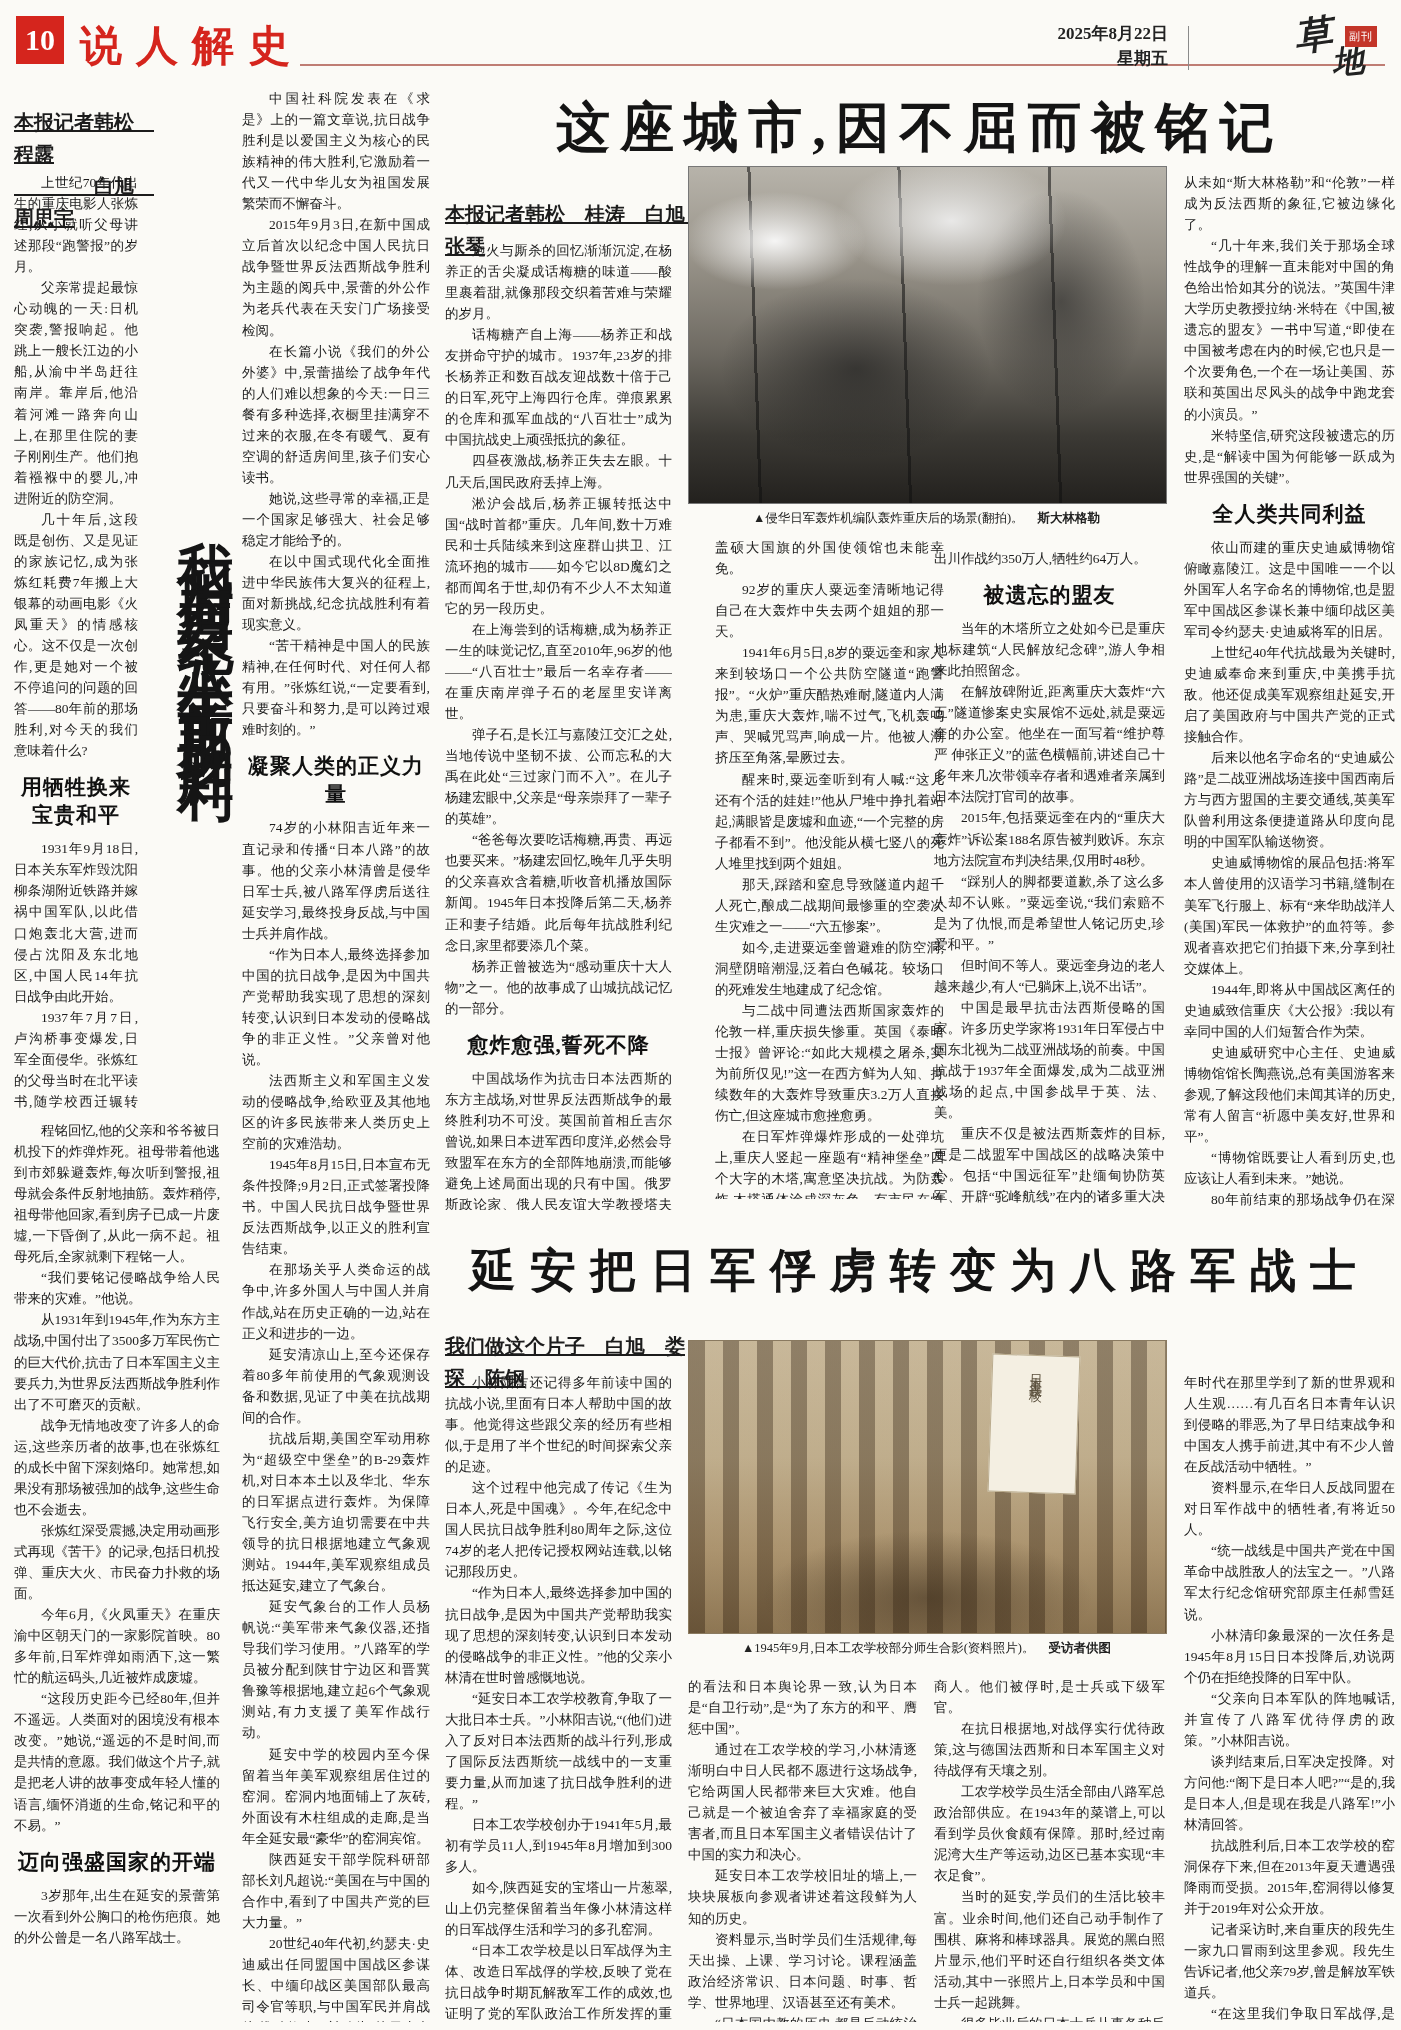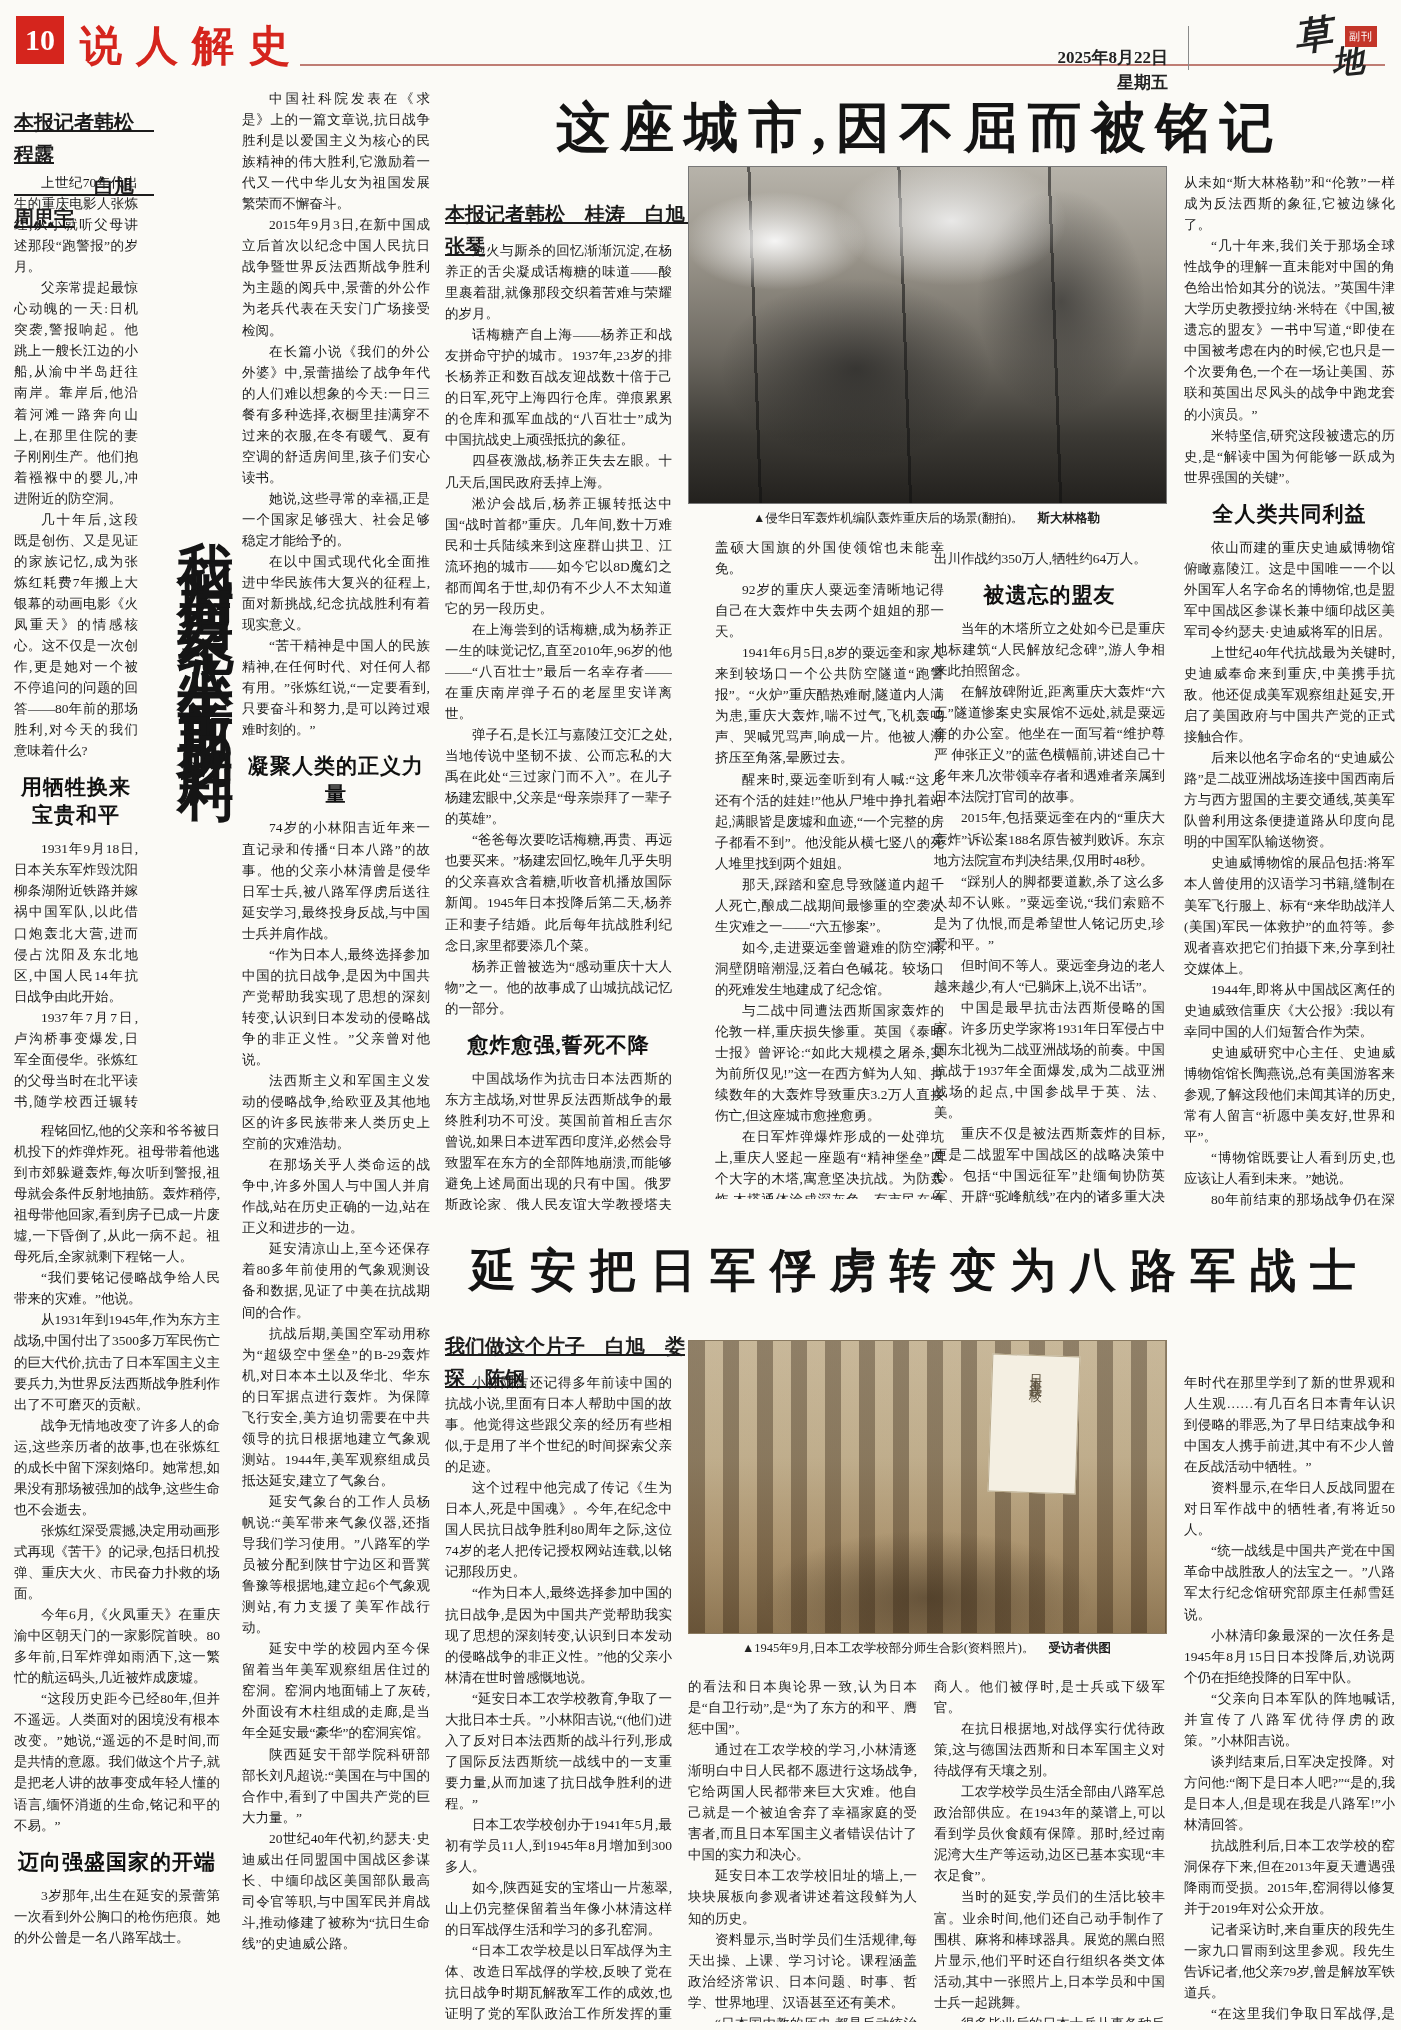--- a/index.html
+++ b/index.html
@@ -6,21 +6,21 @@
   .page{position:relative;width:1401px;height:2030px;background:#fbfaf6;margin:0 auto;overflow:hidden;
         font-family:"Liberation Serif","DejaVu Serif",serif;color:#1c1c1c;}
   .abs{position:absolute;}
 
   
   .mh-box{left:16px;top:16px;width:48px;height:48px;background:#d5251d;color:#fff;
           display:flex;align-items:center;justify-content:center;
           font-family:"Liberation Serif",serif;font-weight:bold;font-size:30px;}
   .mh-title{left:80px;top:18px;font-size:42px;font-weight:bold;color:#d5251d;letter-spacing:14px;white-space:nowrap;}
   .mh-rule{left:300px;top:64px;width:1085px;height:2px;background:#bf7d74;}
-  .mh-date{left:890px;top:22px;width:278px;text-align:right;font-weight:bold;font-size:17px;line-height:1.45;color:#222;margin-top:24px;}
+  .mh-date{left:890px;top:22px;width:278px;text-align:right;font-weight:bold;font-size:17px;line-height:1.45;color:#222;}
   .mh-div{left:1188px;top:26px;width:1px;height:44px;background:#8a8a8a;}
   .logo-cao{left:1294px;top:10px;font-size:38px;font-style:italic;font-weight:bold;color:#222;transform:rotate(-8deg);}
   .logo-di{left:1332px;top:40px;font-size:32px;font-style:italic;font-weight:bold;color:#222;transform:rotate(-6deg);}
   .logo-badge{left:1345px;top:26px;width:32px;height:21px;background:#c33529;color:#fff;font-size:11px;line-height:21px;
               text-align:center;font-family:"Liberation Sans",sans-serif;letter-spacing:1px;}
 
   
   .col{overflow:hidden;}
   .col p.para{margin:0;text-indent:2em;text-align:justify;font-size:13.5px;line-height:1.56;}
   .col p.para.cont{text-indent:0;}
@@ -99,20 +99,21 @@
       <p class="para">中国社科院发表在《求是》上的一篇文章说,抗日战争胜利是以爱国主义为核心的民族精神的伟大胜利,它激励着一代又一代中华儿女为祖国发展繁荣而不懈奋斗。</p>
       <p class="para">2015年9月3日,在新中国成立后首次以纪念中国人民抗日战争暨世界反法西斯战争胜利为主题的阅兵中,景蕾的外公作为老兵代表在天安门广场接受检阅。</p>
       <p class="para">在长篇小说《我们的外公外婆》中,景蕾描绘了战争年代的人们难以想象的今天:一日三餐有多种选择,衣橱里挂满穿不过来的衣服,在冬有暖气、夏有空调的舒适房间里,孩子们安心读书。</p>
       <p class="para">她说,这些寻常的幸福,正是一个国家足够强大、社会足够稳定才能给予的。</p>
       <p class="para">在以中国式现代化全面推进中华民族伟大复兴的征程上,面对新挑战,纪念抗战胜利有着现实意义。</p>
       <p class="para">“苦干精神是中国人的民族精神,在任何时代、对任何人都有用。”张炼红说,“一定要看到,只要奋斗和努力,是可以跨过艰难时刻的。”</p>
       <h3 class="subhead">凝聚人类的正义力量</h3>
       <p class="para">74岁的小林阳吉近年来一直记录和传播“日本八路”的故事。他的父亲小林清曾是侵华日军士兵,被八路军俘虏后送往延安学习,最终投身反战,与中国士兵并肩作战。</p>
       <p class="para">“作为日本人,最终选择参加中国的抗日战争,是因为中国共产党帮助我实现了思想的深刻转变,认识到日本发动的侵略战争的非正义性。”父亲曾对他说。</p>
       <p class="para">法西斯主义和军国主义发动的侵略战争,给欧亚及其他地区的许多民族带来人类历史上空前的灾难浩劫。</p>
+      <p class="para">1945年8月15日,日本宣布无条件投降;9月2日,正式签署投降书。中国人民抗日战争暨世界反法西斯战争,以正义的胜利宣告结束。</p>
       <p class="para">在那场关乎人类命运的战争中,许多外国人与中国人并肩作战,站在历史正确的一边,站在正义和进步的一边。</p>
       <p class="para">延安清凉山上,至今还保存着80多年前使用的气象观测设备和数据,见证了中美在抗战期间的合作。</p>
       <p class="para">抗战后期,美国空军动用称为“超级空中堡垒”的B-29轰炸机,对日本本土以及华北、华东的日军据点进行轰炸。为保障飞行安全,美方迫切需要在中共领导的抗日根据地建立气象观测站。1944年,美军观察组成员抵达延安,建立了气象台。</p>
       <p class="para">延安气象台的工作人员杨帆说:“美军带来气象仪器,还指导我们学习使用。”八路军的学员被分配到陕甘宁边区和晋冀鲁豫等根据地,建立起6个气象观测站,有力支援了美军作战行动。</p>
       <p class="para">延安中学的校园内至今保留着当年美军观察组居住过的窑洞。窑洞内地面铺上了灰砖,外面设有木柱组成的走廊,是当年全延安最“豪华”的窑洞宾馆。</p>
       <p class="para">陕西延安干部学院科研部部长刘凡超说:“美国在与中国的合作中,看到了中国共产党的巨大力量。”</p>
       <p class="para">20世纪40年代初,约瑟夫·史迪威出任同盟国中国战区参谋长、中缅印战区美国部队最高司令官等职,与中国军民并肩战斗,推动修建了被称为“抗日生命线”的史迪威公路。</p>
     </div>
 
   <div class="abs hl-city" style="left:445px;top:92px;">这座城市,因不屈而被铭记</div>

